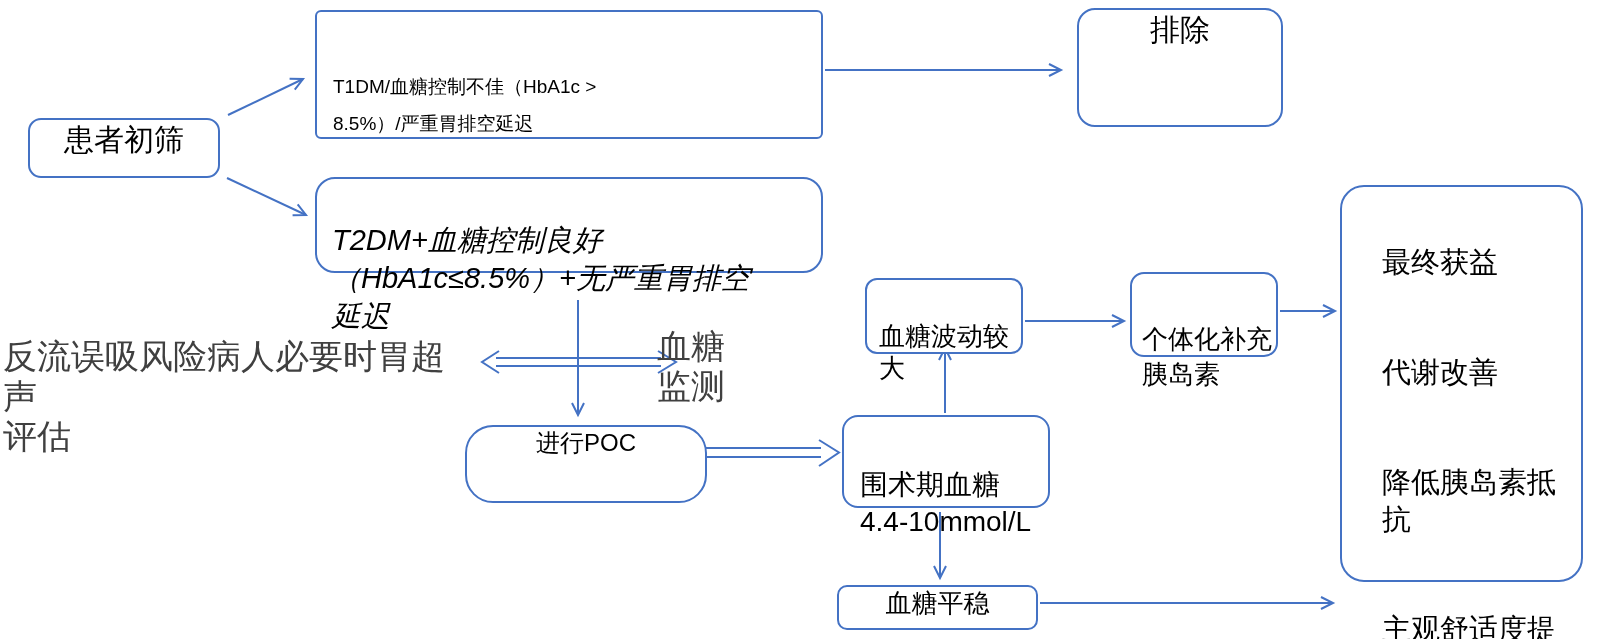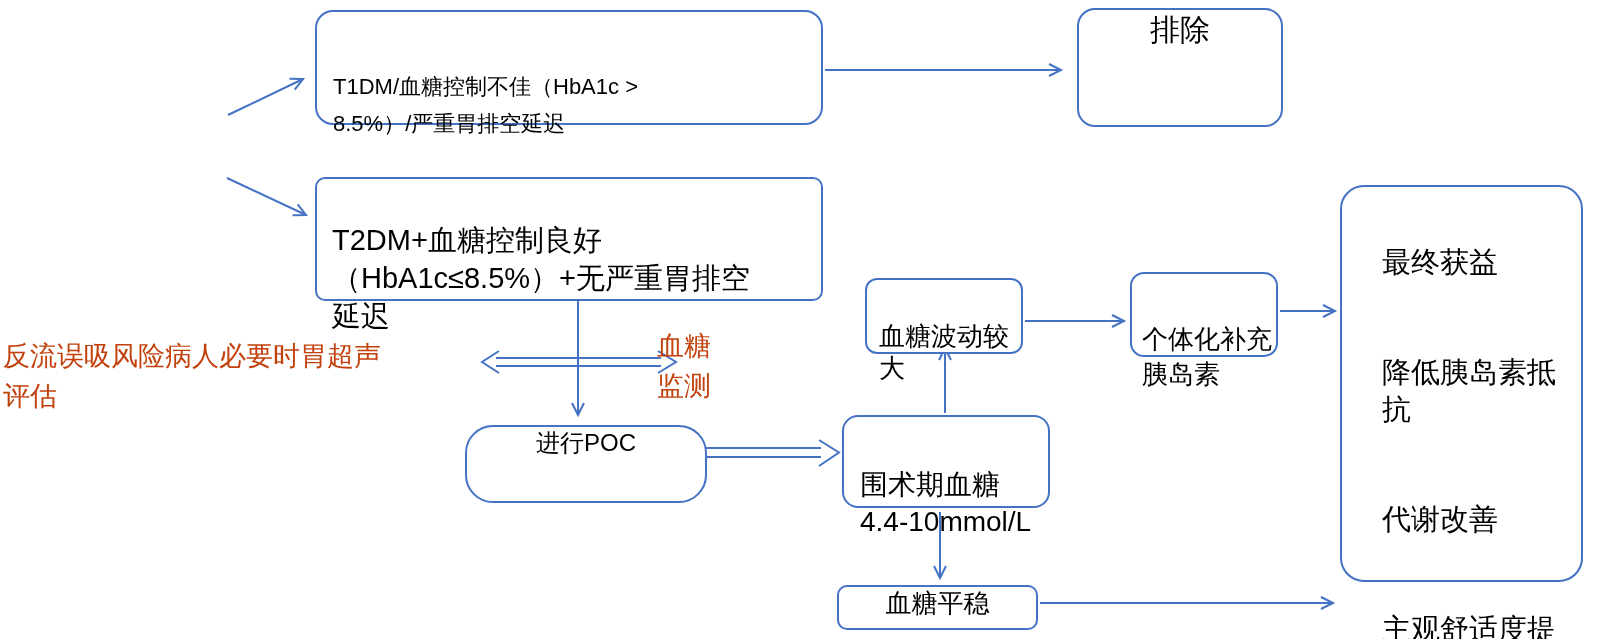--- a/index.html
+++ b/index.html
@@ -34,36 +34,36 @@
     overflow: visible;
     line-height: 1.3;
   }
   .node.center {
     display: flex;
     align-items: flex-start;
     justify-content: center;
     text-align: center;
   }
   .node-patient   { left: 28px;  top: 118px; width: 192px; height: 60px;  font-size: 30px; border-radius: 13px; }
-  .node-t1dm      { left: 315px; top: 10px;  width: 508px; height: 115px; font-size: 22px; line-height: 37px; padding: 19px 14px 0 16px; border-radius: 18px; }
+  .node-t1dm      { left: 315px; top: 10px;  width: 508px; height: 129px; font-size: 19px; line-height: 37px; padding: 19px 14px 0 16px; border-radius: 6px; }
   .node-exclude   { left: 1077px; top: 8px;  width: 206px; height: 119px; font-size: 30px; border-radius: 18px; }
-  .node-t2dm      { left: 315px; top: 177px; width: 508px; height: 124px; font-size: 29px; line-height: 38px; padding: 4px 10px 0 15px; border-radius: 10px; }
+  .node-t2dm      { left: 315px; top: 177px; width: 508px; height: 96px; font-size: 29px; line-height: 38px; padding: 4px 10px 0 15px; border-radius: 20px; font-style: italic; }
   .node-poc       { left: 465px; top: 425px; width: 242px; height: 78px;  font-size: 24px; border-radius: 28px; }
   .node-periop    { left: 842px; top: 415px; width: 208px; height: 93px;  font-size: 28px; line-height: 37px; padding: 12px 10px 16px 16px; border-radius: 16px; }
   .node-fluct     { left: 865px; top: 278px; width: 158px; height: 76px;  font-size: 26px; line-height: 32px; padding: 8px 8px 0 12px; border-radius: 12px; }
   .node-insulin   { left: 1130px; top: 272px; width: 148px; height: 85px; font-size: 26px; line-height: 35px; padding: 13px 4px 0 10px; border-radius: 14px; }
   .node-stable    { left: 837px; top: 585px; width: 201px; height: 45px;  font-size: 26px; border-radius: 10px; }
   .node-benefits  { left: 1340px; top: 185px; width: 243px; height: 397px; font-size: 29px; line-height: 37px; padding: 20px 12px 0 40px; border-radius: 24px; }
   .benefit-item { margin-bottom: 36px; word-break: break-all; white-space: normal; }
   .free-text {
     position: absolute;
     white-space: pre-line;
-    font-size: 27px;
+    font-size: 34px;
     line-height: 40px;
-    color: #c2410c;
+    color: #404040;
   }
   .note-left { left: 3px; top: 336px; width: 470px; }
   .note-monitoring { left: 657px; top: 326px; width: 110px; }
 </style>
 </head>
 <body>
 
 <div class="canvas">
 
   <svg class="arrow-layer" width="1597" height="639" viewBox="0 0 1597 639" xmlns="http://www.w3.org/2000/svg">
@@ -92,20 +92,23 @@
       </g>
 
       <g>
         <path d="M691,448 L821,448"></path>
         <path d="M691,457 L821,457"></path>
         <path d="M819,440 L839,452.5 L819,466"></path>
       </g>
     </g>
   </svg>
 
+  <div class="node node-patient center">
+    <span>患者初筛</span>
+  </div>
 
   <div class="node node-t1dm">
     <span>T1DM/血糖控制不佳（HbA1c &gt;
 8.5%）/严重胃排空延迟</span>
   </div>
 
   <div class="node node-exclude center">
     <span>排除</span>
   </div>
 
@@ -139,19 +142,19 @@
     <span>个体化补充
 胰岛素</span>
   </div>
 
   <div class="node node-stable center">
     <span>血糖平稳</span>
   </div>
 
   <div class="node node-benefits">
     <div class="benefit-item">最终获益</div>
+    <div class="benefit-item">代谢改善</div>
     <div class="benefit-item">降低胰岛素抵抗</div>
-    <div class="benefit-item">代谢改善</div>
     <div class="benefit-item">主观舒适度提升</div>
     
   </div>
 
 </div>
 
 </body></html>

